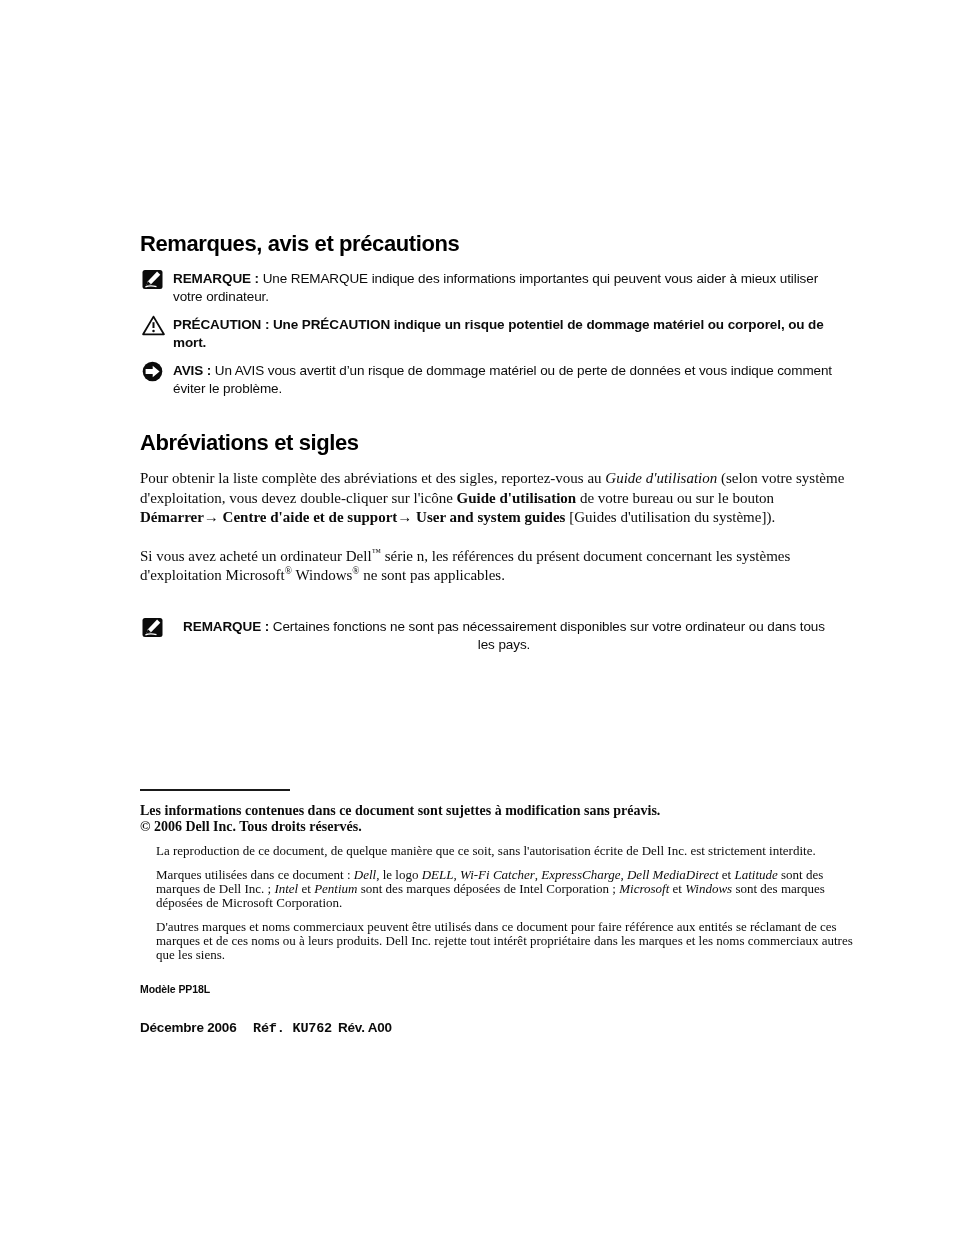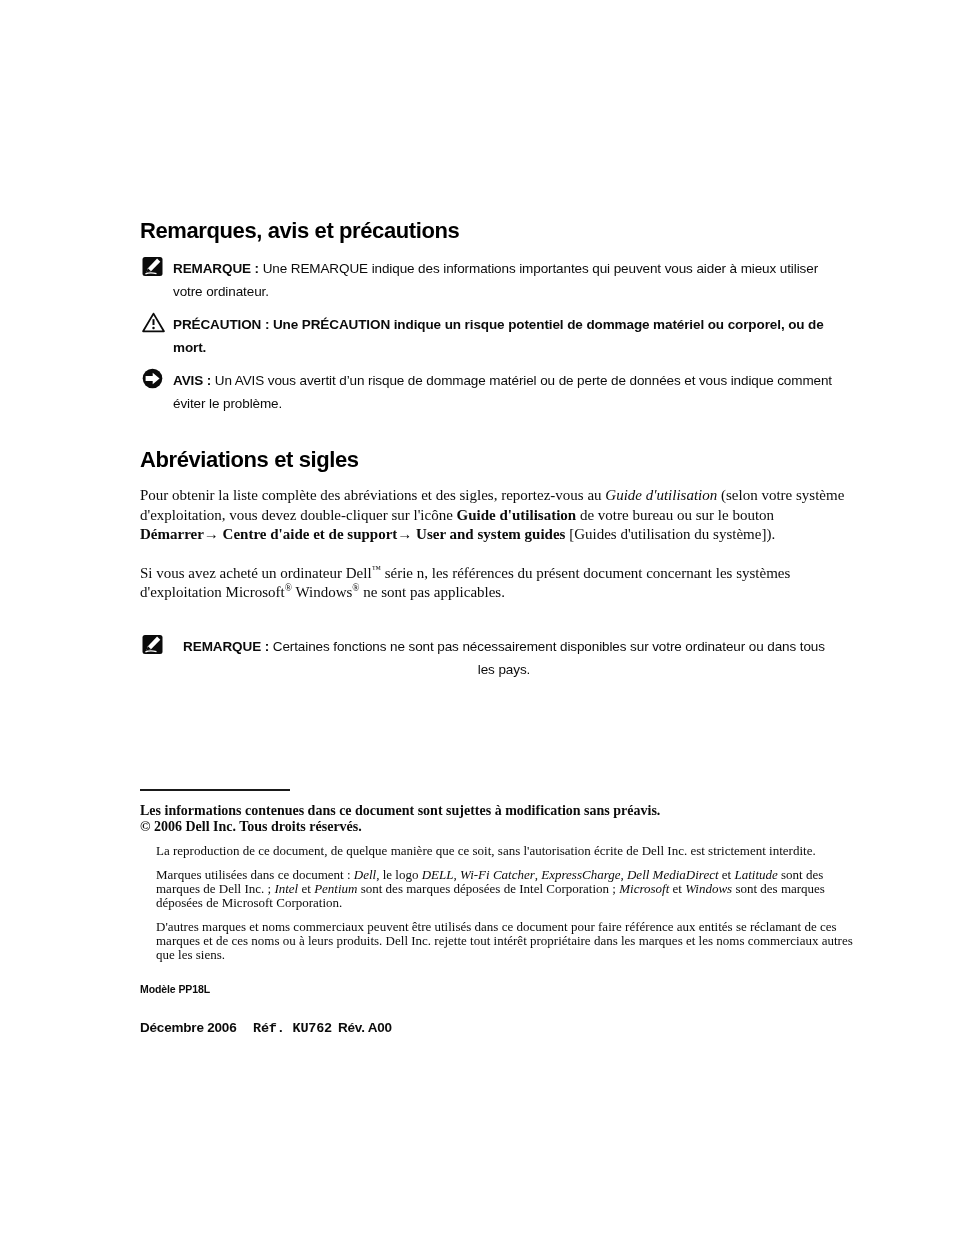--- a/index.html
+++ b/index.html
@@ -6,32 +6,32 @@
   html,body{margin:0;padding:0;background:#ffffff;}
   .page{
     position:relative;
     width:954px;height:1235px;
     background:#ffffff;
     color:#0b0b0b;
     font-family:"Liberation Serif", serif;
     overflow:hidden;
   }
   
-  .content{position:absolute;left:140px;top:218px;width:712px;}
+  .content{position:absolute;left:140px;top:231px;width:712px;}
   h1.section-title{
     font-family:"Liberation Sans", sans-serif;
     font-weight:700;font-size:22px;letter-spacing:-0.4px;
     color:#000;margin:0 0 13px 0;
   }
   h1.section-title--second{margin-top:32px;}
   .note{display:flex;align-items:flex-start;margin:0 0 10px 2px;}
   .note .icon{flex:0 0 21px;width:21px;height:21px;margin-right:10px;margin-top:-1px;}
   .note-text{
     font-family:"Liberation Sans", sans-serif;
-    font-size:13.5px;line-height:23px;letter-spacing:-0.1px;
+    font-size:13.5px;line-height:18px;letter-spacing:-0.1px;
     margin:0;width:662px;
   }
   .note-label{font-weight:700;}
   .note--bold .note-text{font-weight:700;}
   .note--solo{margin-top:32px;text-align:center;}
   .para{font-size:15px;line-height:19.5px;margin:0 0 19px 0;width:712px;}
   .para sup{font-size:9.5px;line-height:0;vertical-align:super;}
   
   .footer{position:absolute;left:140px;top:789px;width:714px;}
   .footer-rule{width:150px;border:0;border-top:2px solid #1a1a1a;margin:0 0 12px 0;}

